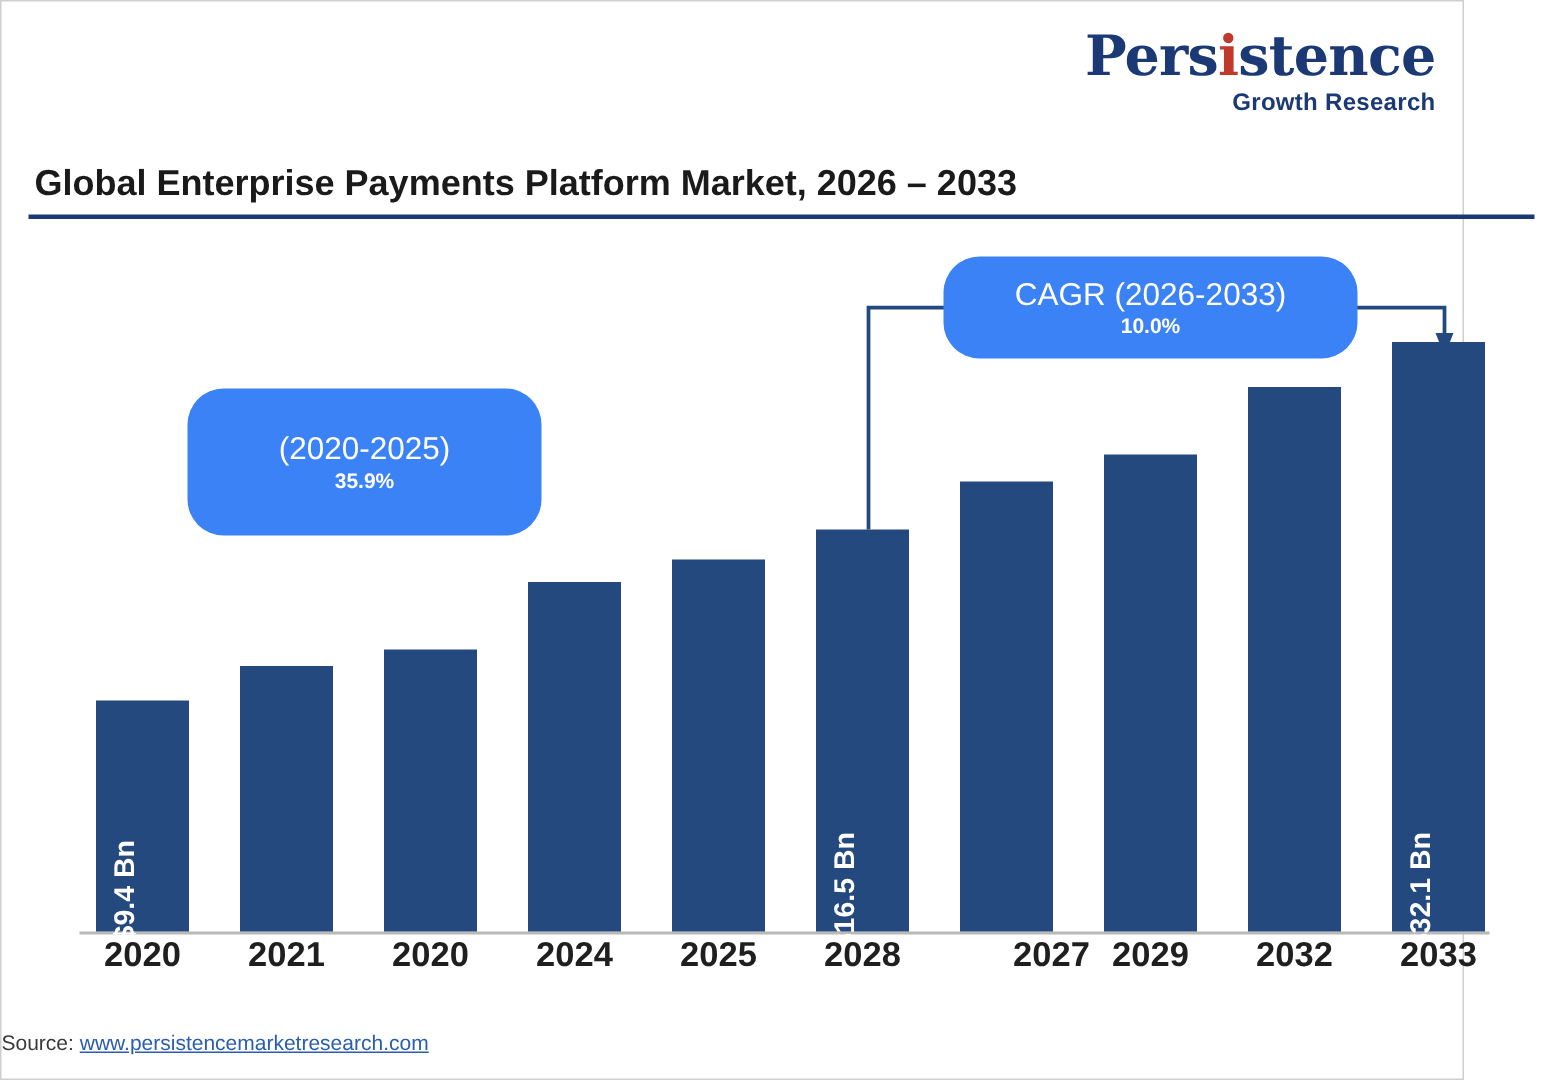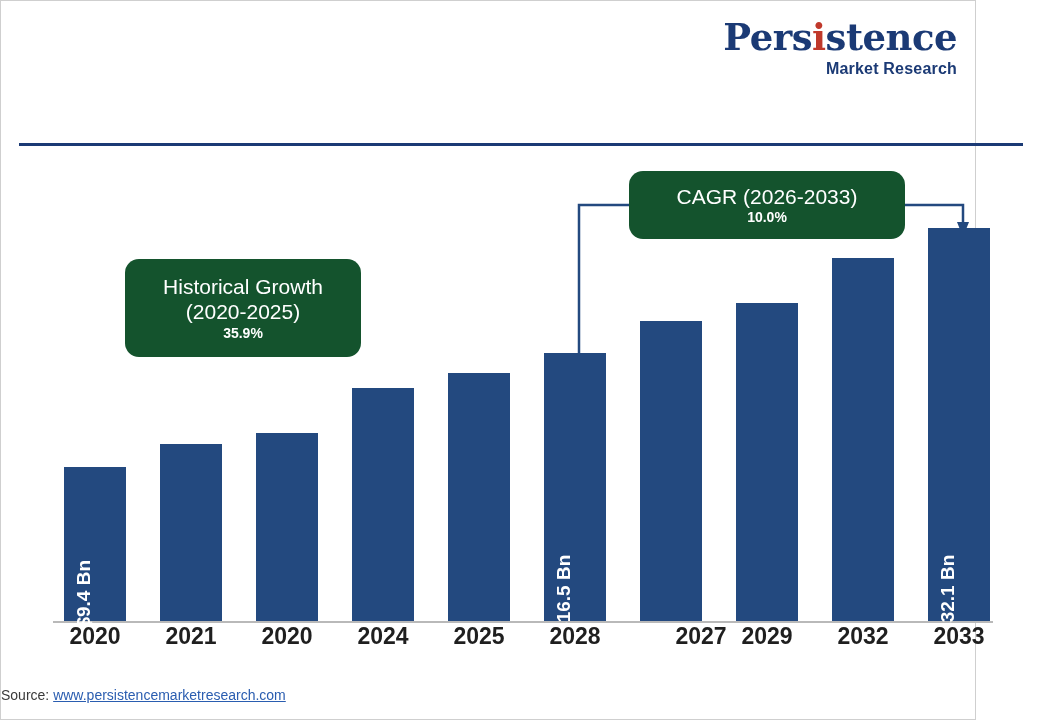--- a/index.html
+++ b/index.html
@@ -128,22 +128,22 @@
     text-align: center;
     font-size: 23px;
     font-weight: bold;
     color: #1f1f1f;
     font-family: "Liberation Sans", sans-serif;
   }
 
   
   .callout {
     position: absolute;
-    background: #14532d;
-    border-radius: 14px;
+    background: #3b82f6;
+    border-radius: 24px;
     color: #ffffff;
     text-align: center;
     font-family: "Liberation Sans", sans-serif;
     display: flex;
     flex-direction: column;
     align-items: center;
     justify-content: center;
     box-sizing: border-box;
   }
   #callout-hist {
@@ -193,23 +193,24 @@
     text-decoration: underline;
   }
 </style>
 </head>
 <body>
 
 <div id="frame">
 
   <div id="logo">
     <div id="logo-main"><span>Pers<span id="logo-dot">i</span>stence</span></div>
-    <div id="logo-sub">Market Research</div>
-  </div>
-
+    <div id="logo-sub">Growth Research</div>
+  </div>
+
+  <div id="title">Global Enterprise Payments Platform Market, 2026 – 2033</div>
   <div id="title-rule"></div>
 
   <svg id="connector">
     <path d="M 578 352 L 578 204 L 648 204" fill="none" stroke="#23497f" stroke-width="2.5"></path>
     <path d="M 888 204 L 962 204 L 962 222" fill="none" stroke="#23497f" stroke-width="2.5"></path>
     <path d="M 962 236 L 956 221 L 968 221 Z" fill="#23497f"></path>
   </svg>
 
   <div id="plot">
     <div id="baseline"></div>
@@ -282,21 +283,20 @@
     <div class="tick" style="left:294px;">2024</div>
     <div class="tick" style="left:390px;">2025</div>
     <div class="tick" style="left:486px;">2028</div>
     <div class="tick" style="left:612px;">2027</div>
     <div class="tick" style="left:678px;">2029</div>
     <div class="tick" style="left:774px;">2032</div>
     <div class="tick" style="left:870px;">2033</div>
   </div>
 
   <div class="callout" id="callout-hist">
-    <div>Historical Growth</div>
     <div>(2020-2025)</div>
     <div class="pct">35.9%</div>
   </div>
 
   <div class="callout" id="callout-cagr">
     <div>CAGR (2026-2033)</div>
     <div class="pct">10.0%</div>
   </div>
 
   <div id="source">

